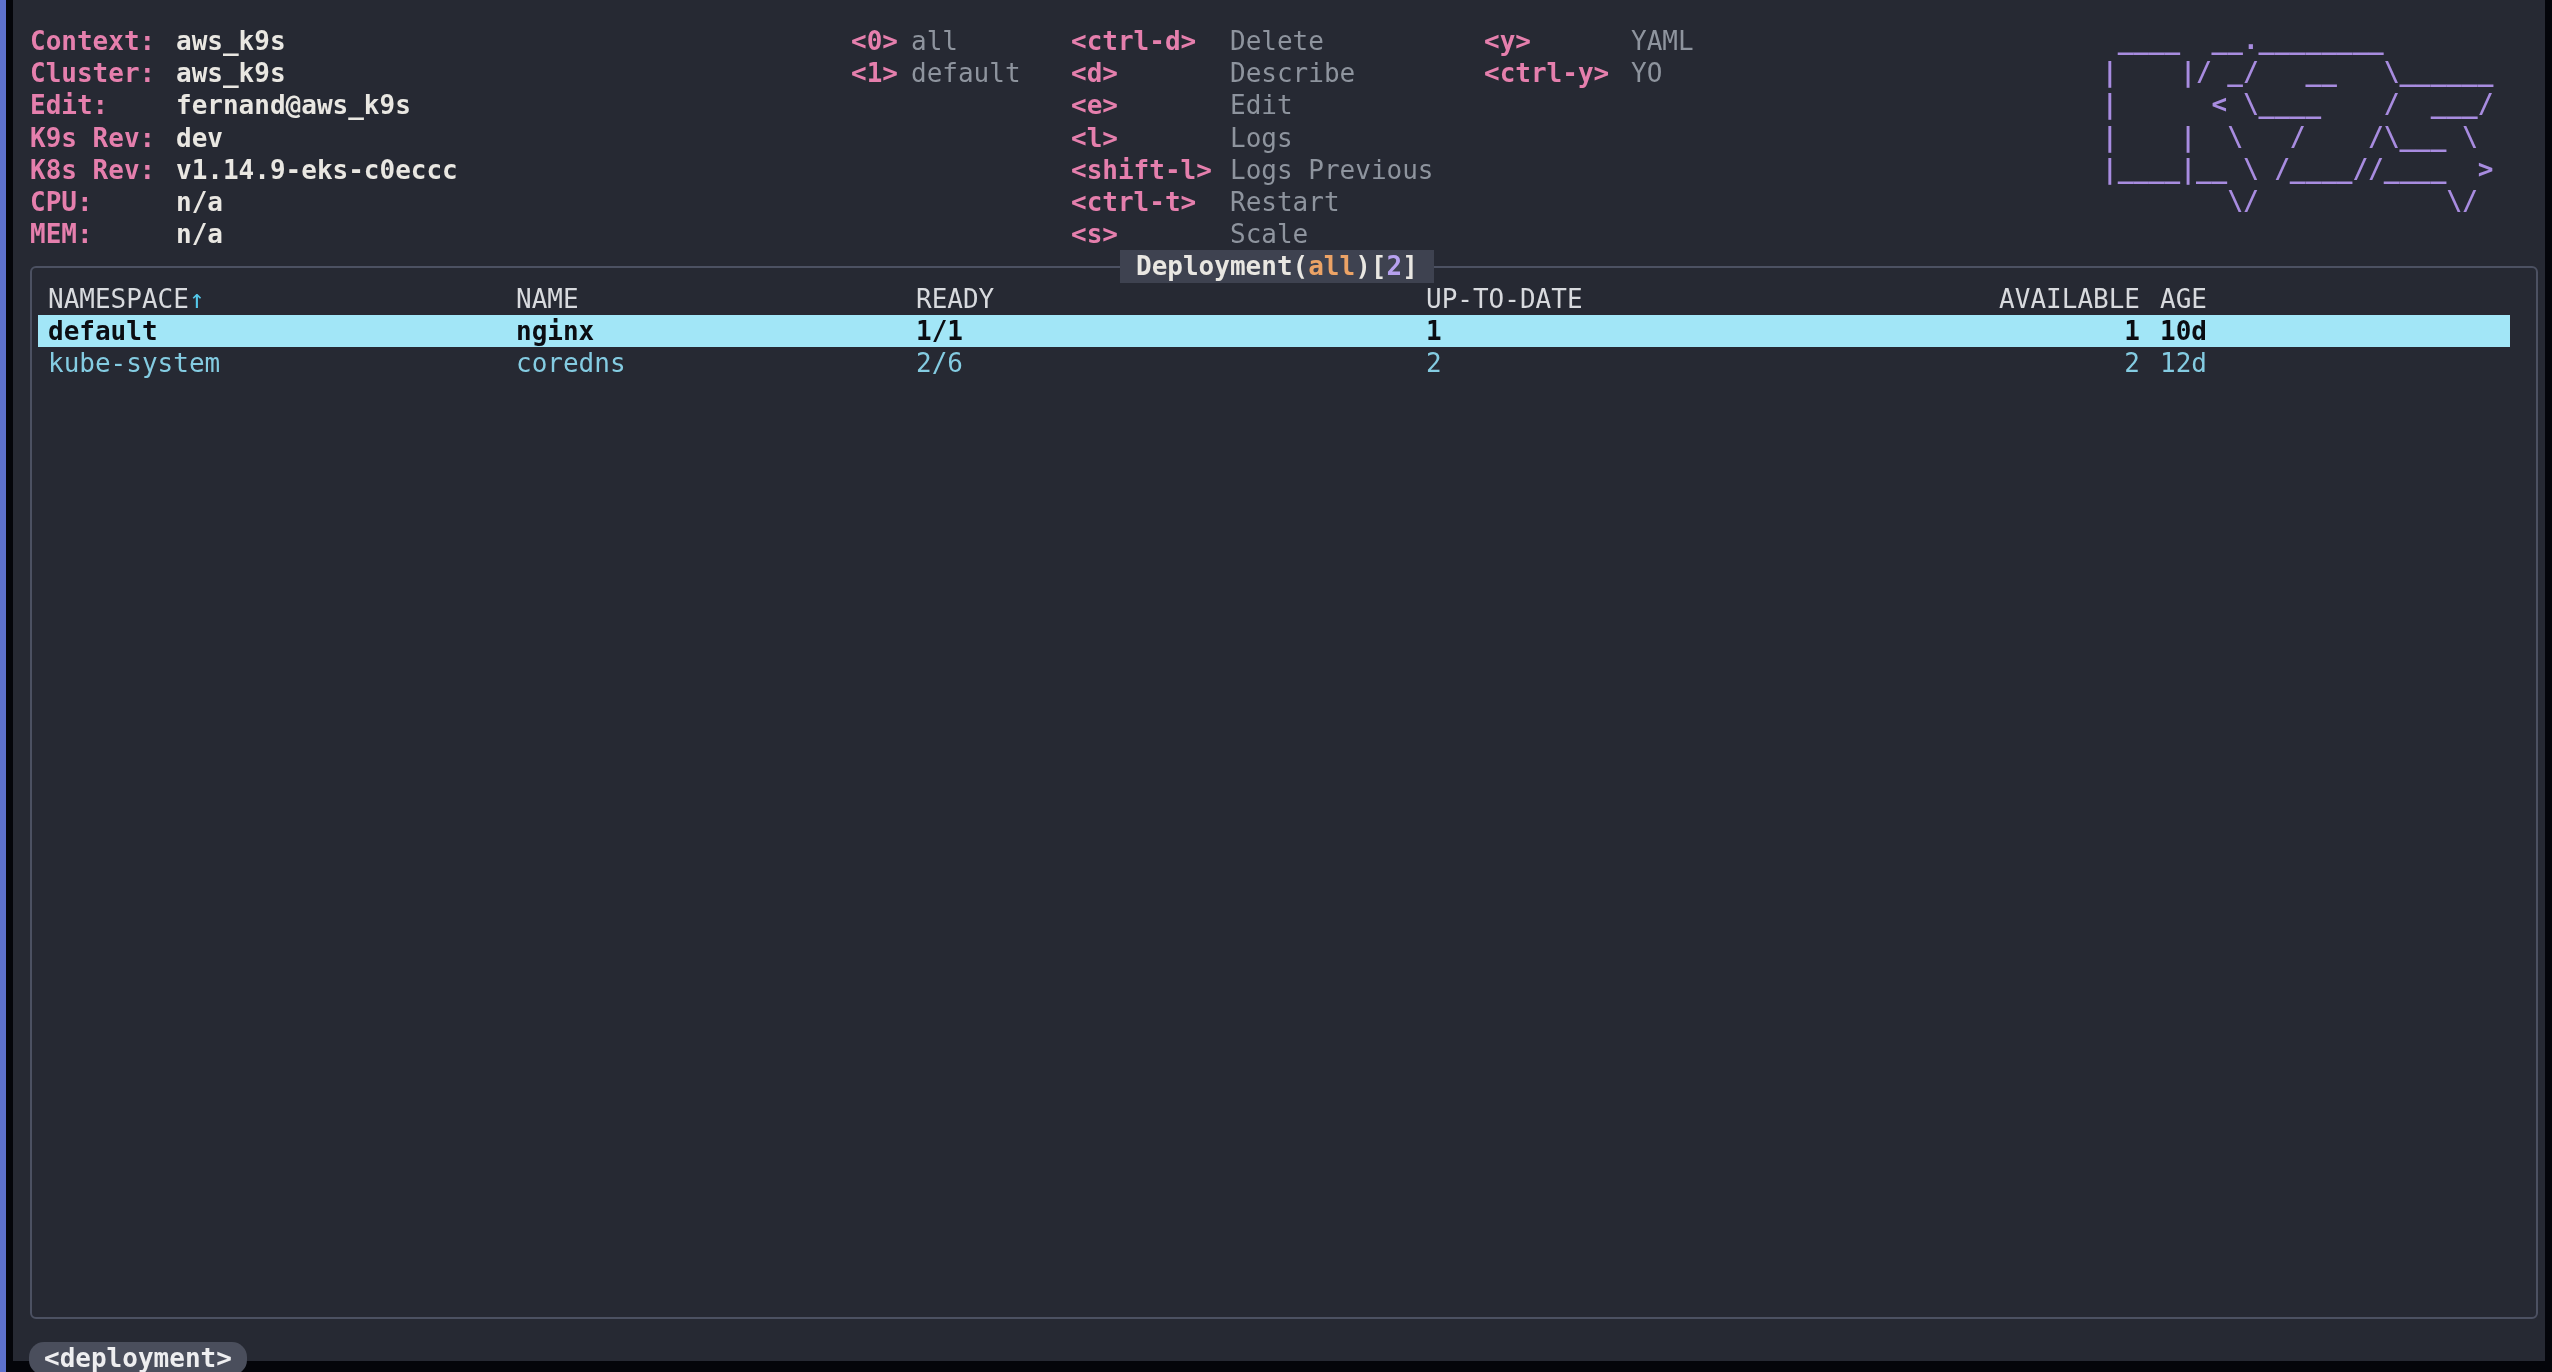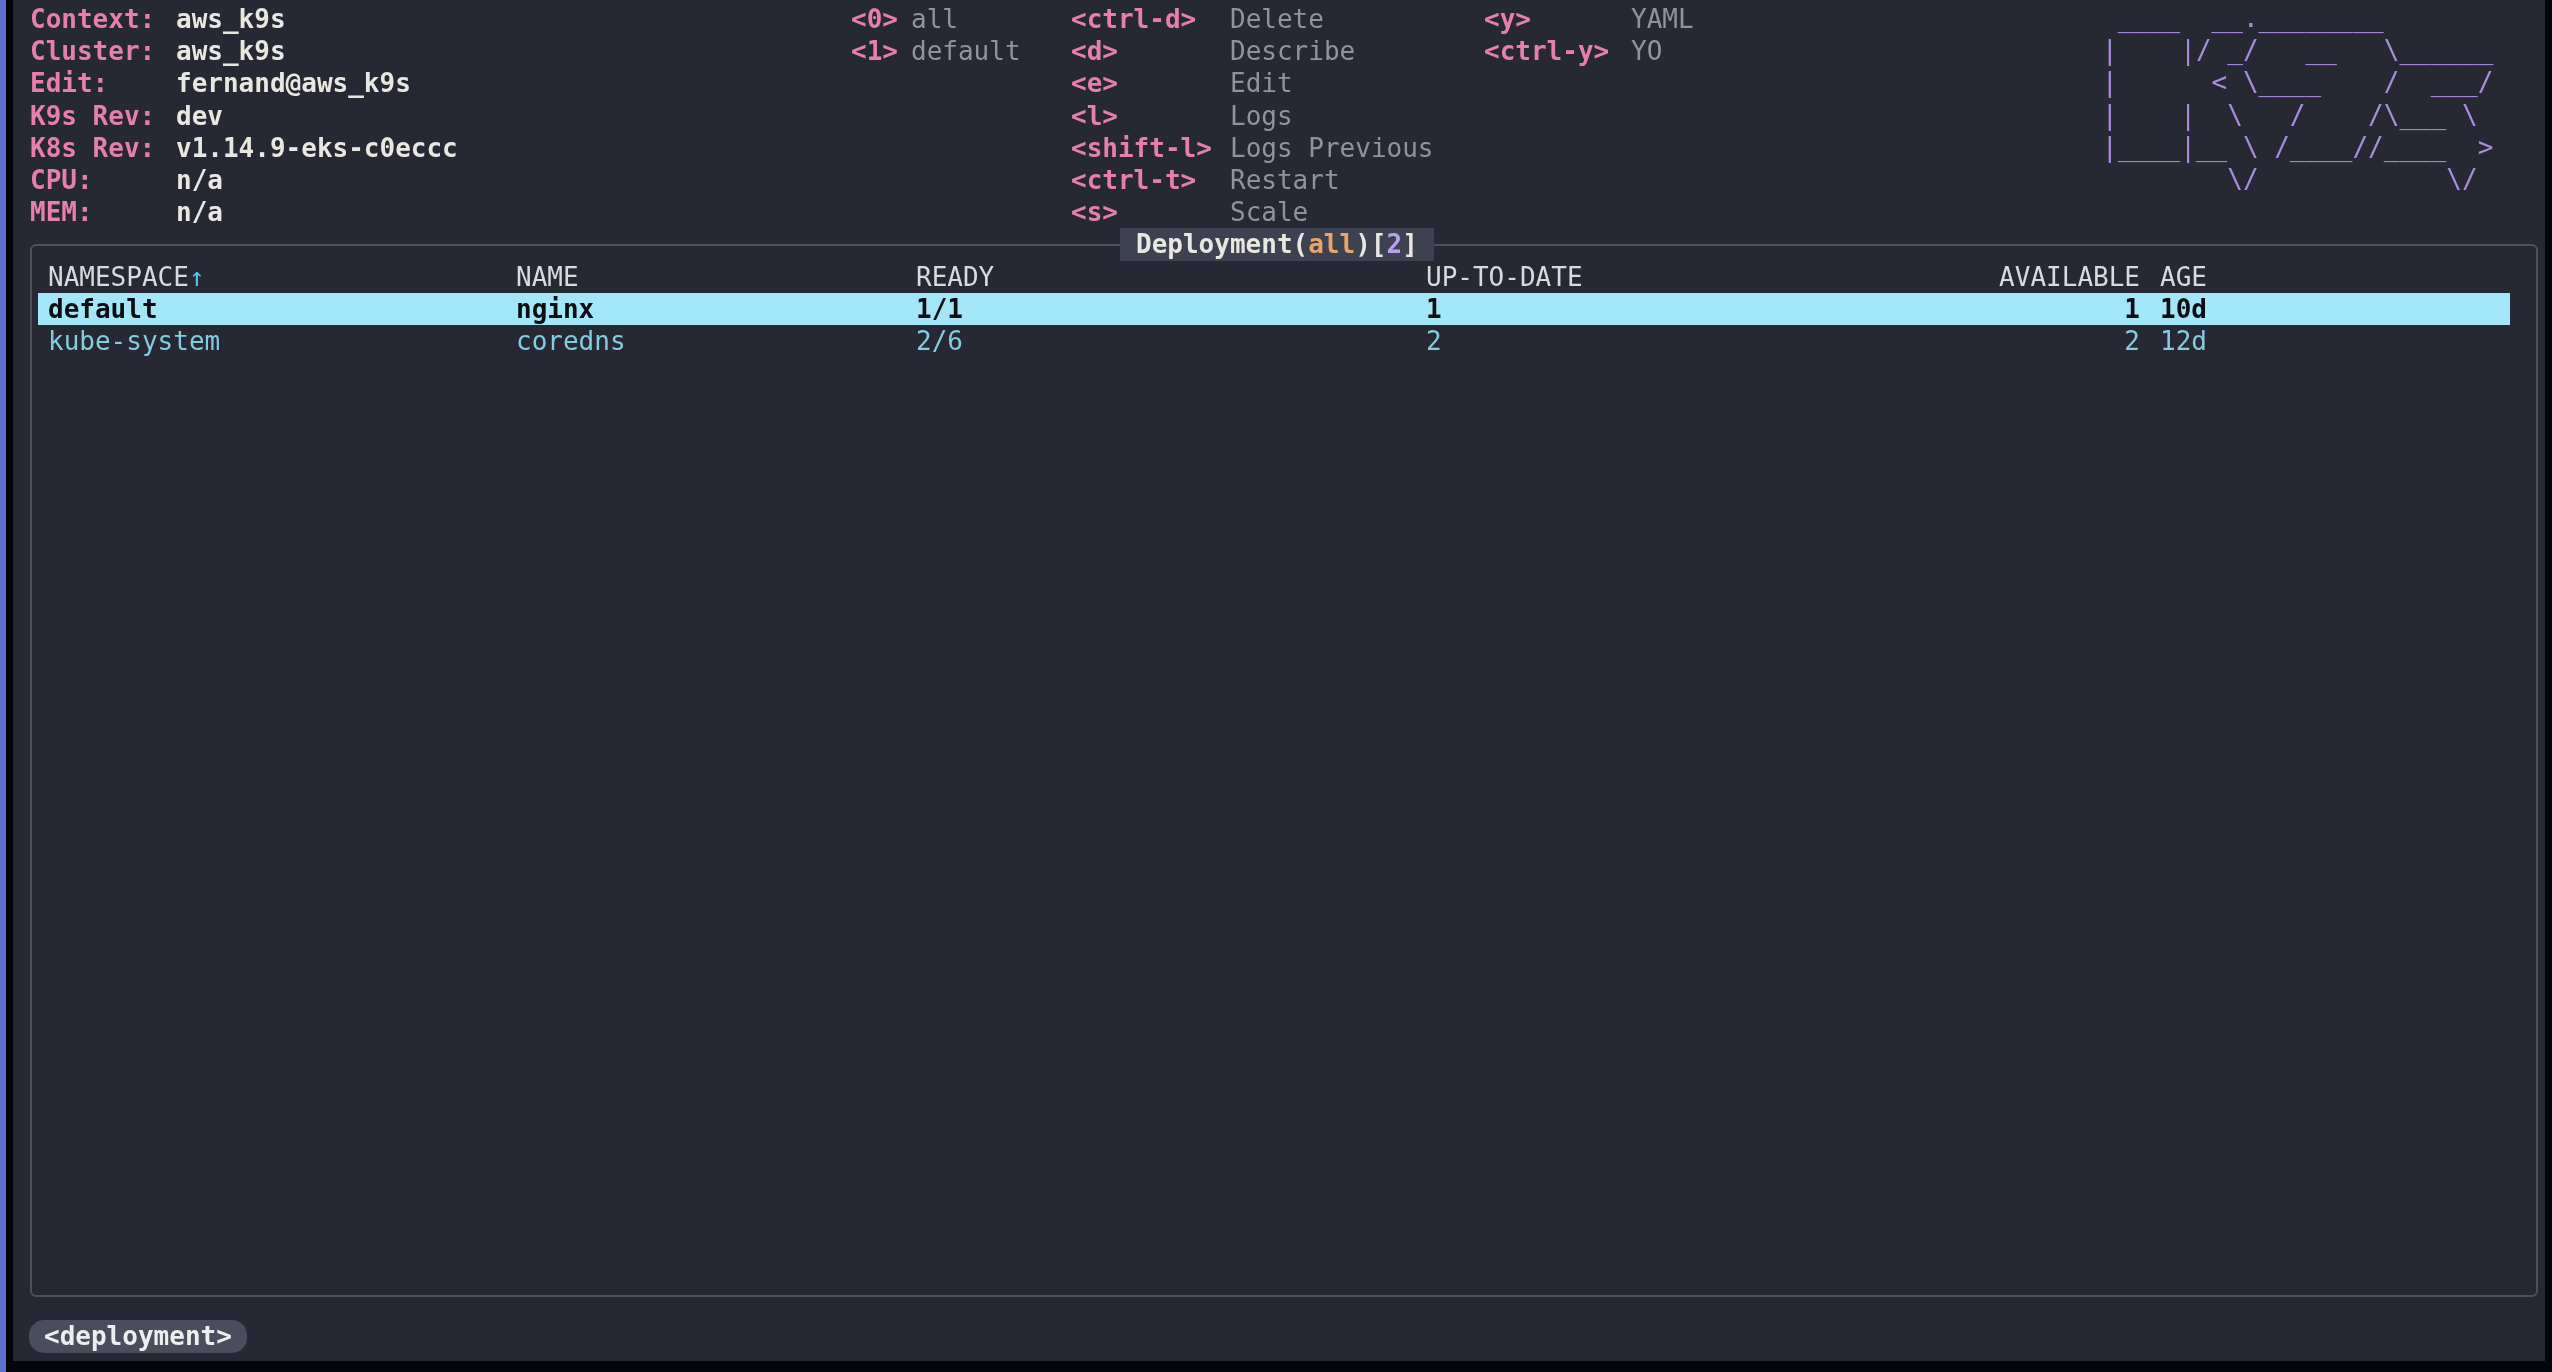--- a/index.html
+++ b/index.html
@@ -9,34 +9,34 @@
     --title-bg:#3e4250; --border:#4c5162; --hdr:#d8dade;
     --arrow:#54c8ea; --sel-bg:#a2e6f7; --sel-fg:#0b0d12;
     --row-cyan:#84cce2; --crumb-bg:#4a4e5c; --crumb-fg:#eeeef0;
   }
   *{margin:0;padding:0;box-sizing:border-box;}
   html,body{width:2552px;height:1372px;overflow:hidden;background:var(--outer);}
   body{font-family:"DejaVu Sans Mono","Liberation Mono",monospace;font-size:26px;}
   .screen{position:relative;width:2552px;height:1372px;background:var(--outer);}
   .accent{position:absolute;left:0;top:0;width:6px;height:1372px;background:var(--stripe);}
   .term{position:absolute;left:13px;top:0;width:2532px;height:1361px;background:var(--bg);}
-  .abs{position:absolute;}
+  .abs{position:absolute;margin-top:22px;}
   .mrow{height:32.2px;line-height:32.2px;white-space:pre;}
   
   .info{left:30px;top:3px;}
   .info .k{display:inline-block;width:146px;color:var(--pink);font-weight:bold;}
   .info .v{color:var(--white);font-weight:bold;}
   
   .hk .key{display:inline-block;color:var(--pink);font-weight:bold;}
   .hk .lbl{color:var(--gray);}
   .hk-ns{left:851px;top:3px;}   .hk-ns .key{width:60px;}
   .hk-act{left:1071px;top:3px;} .hk-act .key{width:159px;}
   .hk-yaml{left:1484px;top:3px;}.hk-yaml .key{width:147px;}
   
-  .logo{left:2102px;top:2px;color:var(--logo);font-weight:normal;line-height:32.2px;white-space:pre;}
+  .logo{left:2102px;top:2px;color:var(--logo);font-weight:bold;line-height:32.2px;white-space:pre;}
   
   .panel{left:30px;top:244px;width:2508px;height:1053px;border:2px solid var(--border);border-radius:6px;}
   .panel-title{left:1120px;top:228px;height:33px;line-height:33px;padding:0 16px;
     background:var(--title-bg);font-weight:bold;color:var(--white);white-space:pre;z-index:3;}
   .panel-title .scope{color:var(--orange);}
   .panel-title .count{color:var(--purple);}
   
   .trow{left:38px;width:2472px;height:32px;line-height:32px;white-space:pre;}
   .trow .cell{position:absolute;top:0;height:32px;line-height:32px;}
   .c-ns{left:10px;}  .c-name{left:478px;text-align:right;}  .c-ready{left:878px;}

